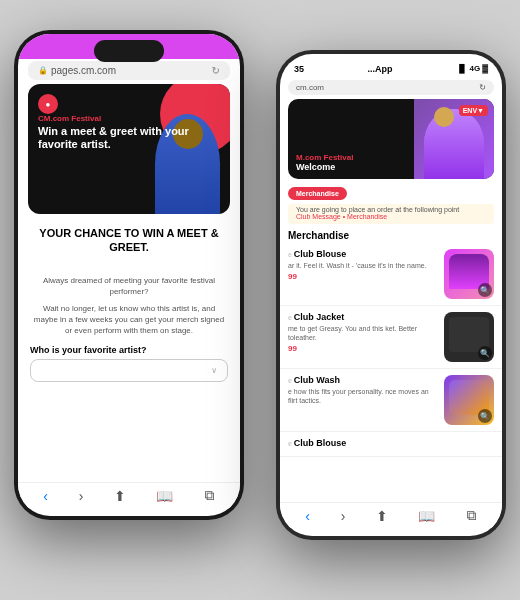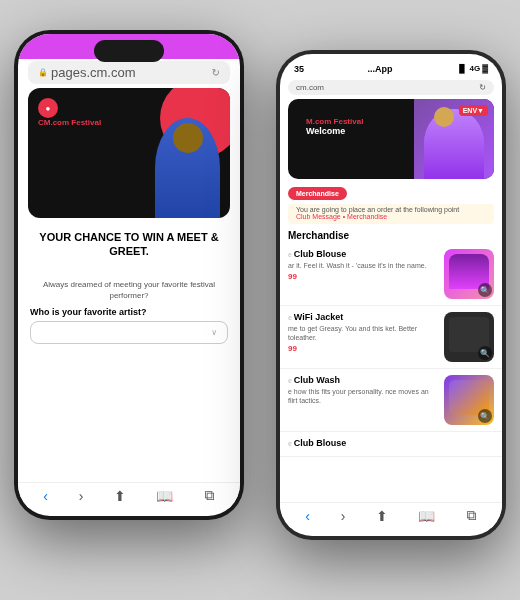--- a/index.html
+++ b/index.html
@@ -263,23 +263,24 @@
     }
     .phone-right .hero {
       background: #111;
       margin: 4px 8px;
       border-radius: 10px;
       height: 80px;
       position: relative;
       overflow: hidden;
     }
     .phone-right .hero-content {
-      padding: 18px;
+      padding: 8px;
       position: relative;
       z-index: 2;
+      margin-top: 46px;
     }
     .phone-right .hero-brand {
       font-size: 8px;
       font-weight: 800;
       color: #e8334a;
     }
     .phone-right .hero-sub {
       font-size: 9px;
       font-weight: 700;
       color: white;
@@ -467,38 +468,40 @@
         <div class="status-icons">
           <span>▲</span>
           <span>WiFi</span>
           <span>▓</span>
         </div>
       </div>
 
       <div class="address-bar">
         <div style="display:flex;align-items:center;">
           <span class="lock-icon">🔒</span>
-          <span style="font-size:13px;">pages.cm.com</span>
+          <span style="font-size:10px;">pages.cm.com</span>
         </div>
         <span class="refresh">↻</span>
       </div>
 
       <div class="hero">
         <div class="hero-red-blob"></div>
         <div class="hero-red-blob2"></div>
         <div class="hero-person"></div>
         <div class="hero-logo">●</div>
         <div class="hero-text">
           <div class="brand">CM.com Festival</div>
+          <h2>Win a meet &amp; greet with your favorite artist.</h2>
         </div>
       </div>
 
       <div class="content">
         <div class="main-title">YOUR CHANCE TO WIN A MEET &amp; GREET.</div>
         <div class="sub-text">Always dreamed of meeting your favorite festival performer?</div>
+        <div class="body-text">Wait no longer, let us know who this artist is, and maybe in a few weeks you can get your merch signed or even perform with them on stage.</div>
         <div class="question-label">Who is your favorite artist?</div>
         <div class="dropdown">
           <span style="color:#ccc;"></span>
           <span>∨</span>
         </div>
       </div>
 
       <div class="bottom-bar">
         <span class="bottom-bar-icon blue">‹</span>
         <span class="bottom-bar-icon">›</span>
@@ -565,21 +568,21 @@
         </div>
         <div class="merch-img sweater-img">
           <div class="zoom-btn">🔍</div>
         </div>
       </div>
 
       <div class="merch-item">
         <div class="merch-text">
           <div class="merch-name">
             <span style="color:#ccc;font-size:7px;">e </span>
-            <span>WiFi Jacket</span>
+            <span>Club Jacket</span>
           </div>
           <div class="merch-desc">me to get Greasy. You and this ket. Better toleather.</div>
           <div class="merch-price">
             <span>99</span>
           </div>
         </div>
         <div class="merch-img jacket-img">
           <div class="zoom-btn">🔍</div>
         </div>
       </div>

